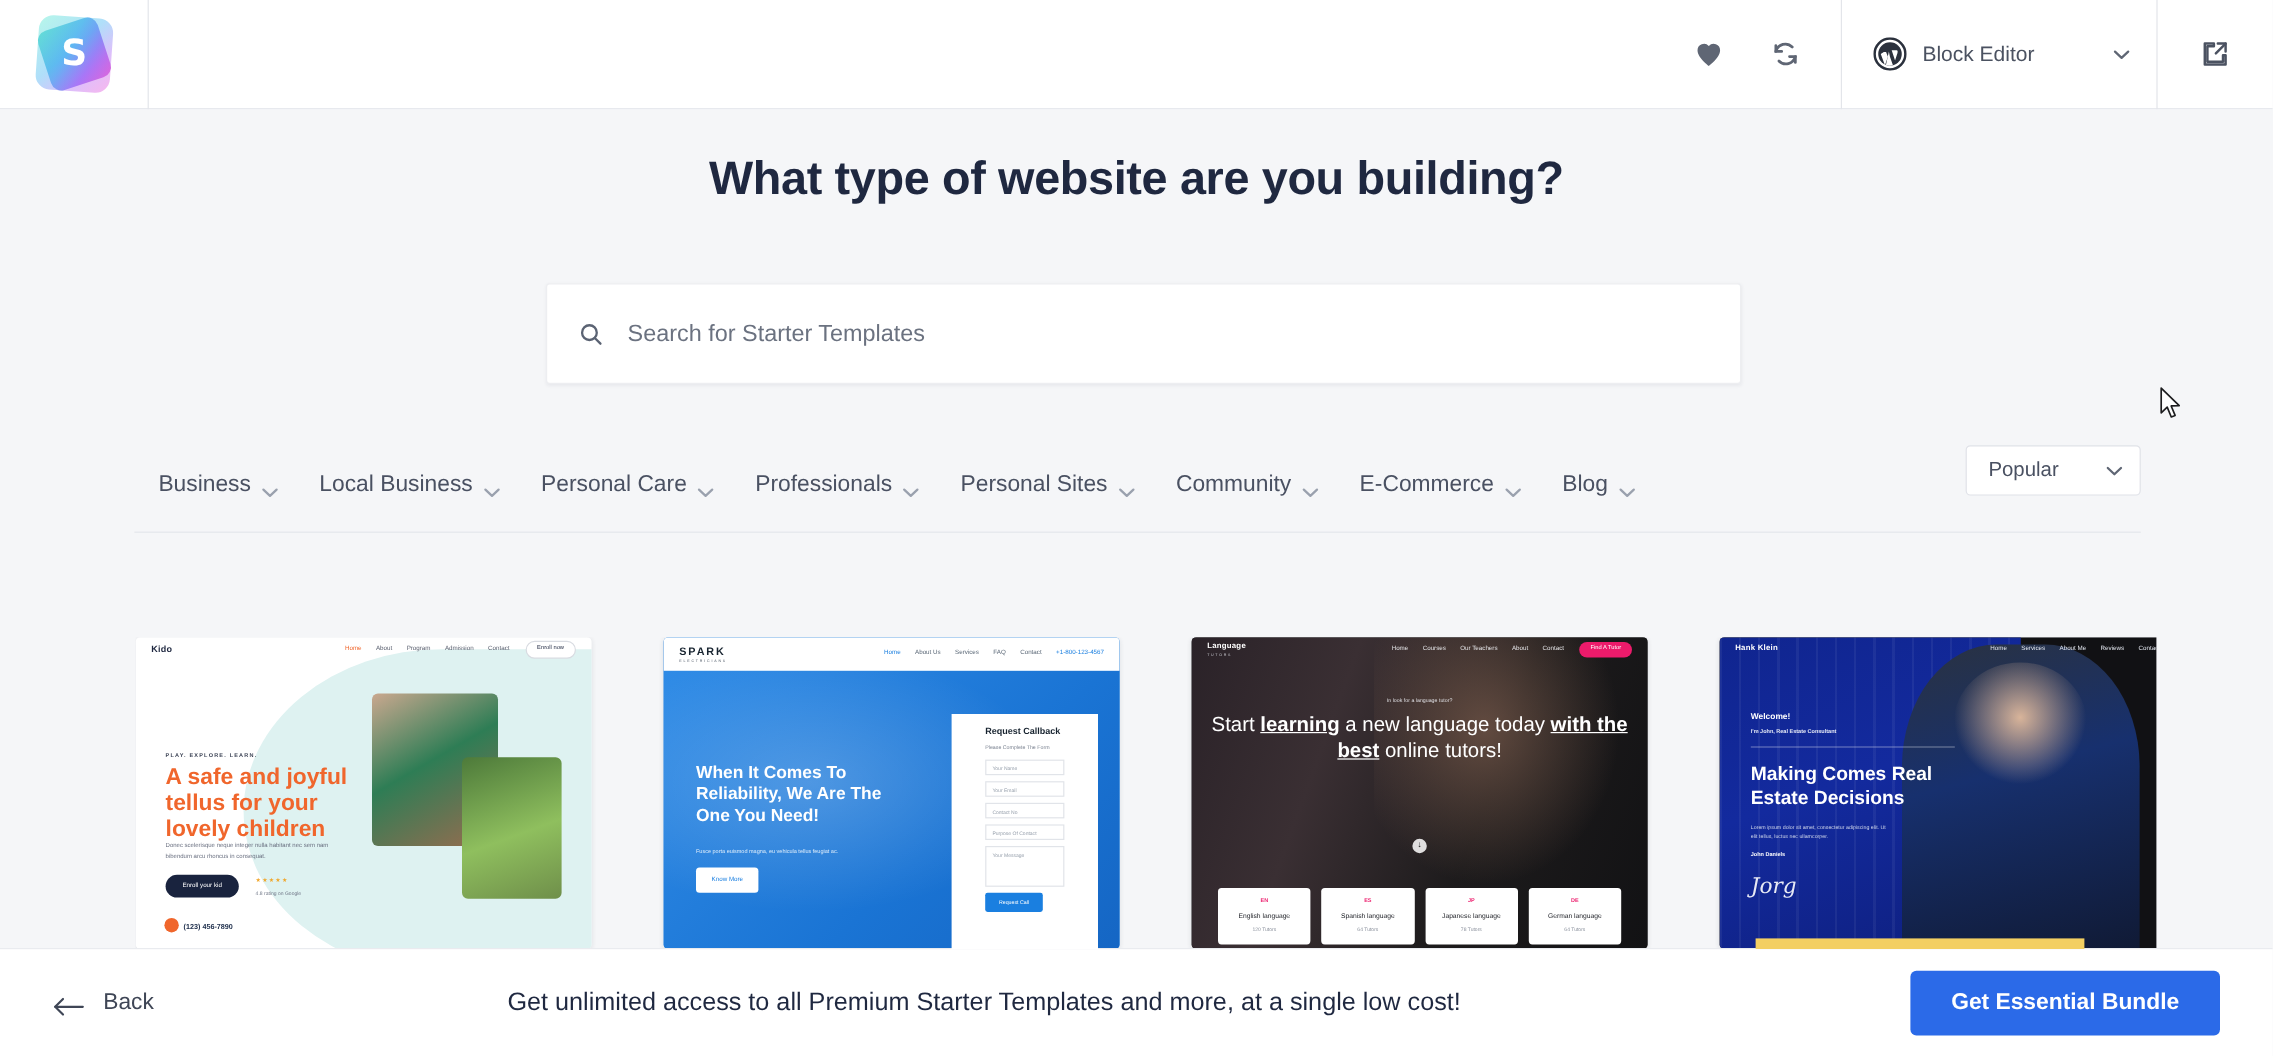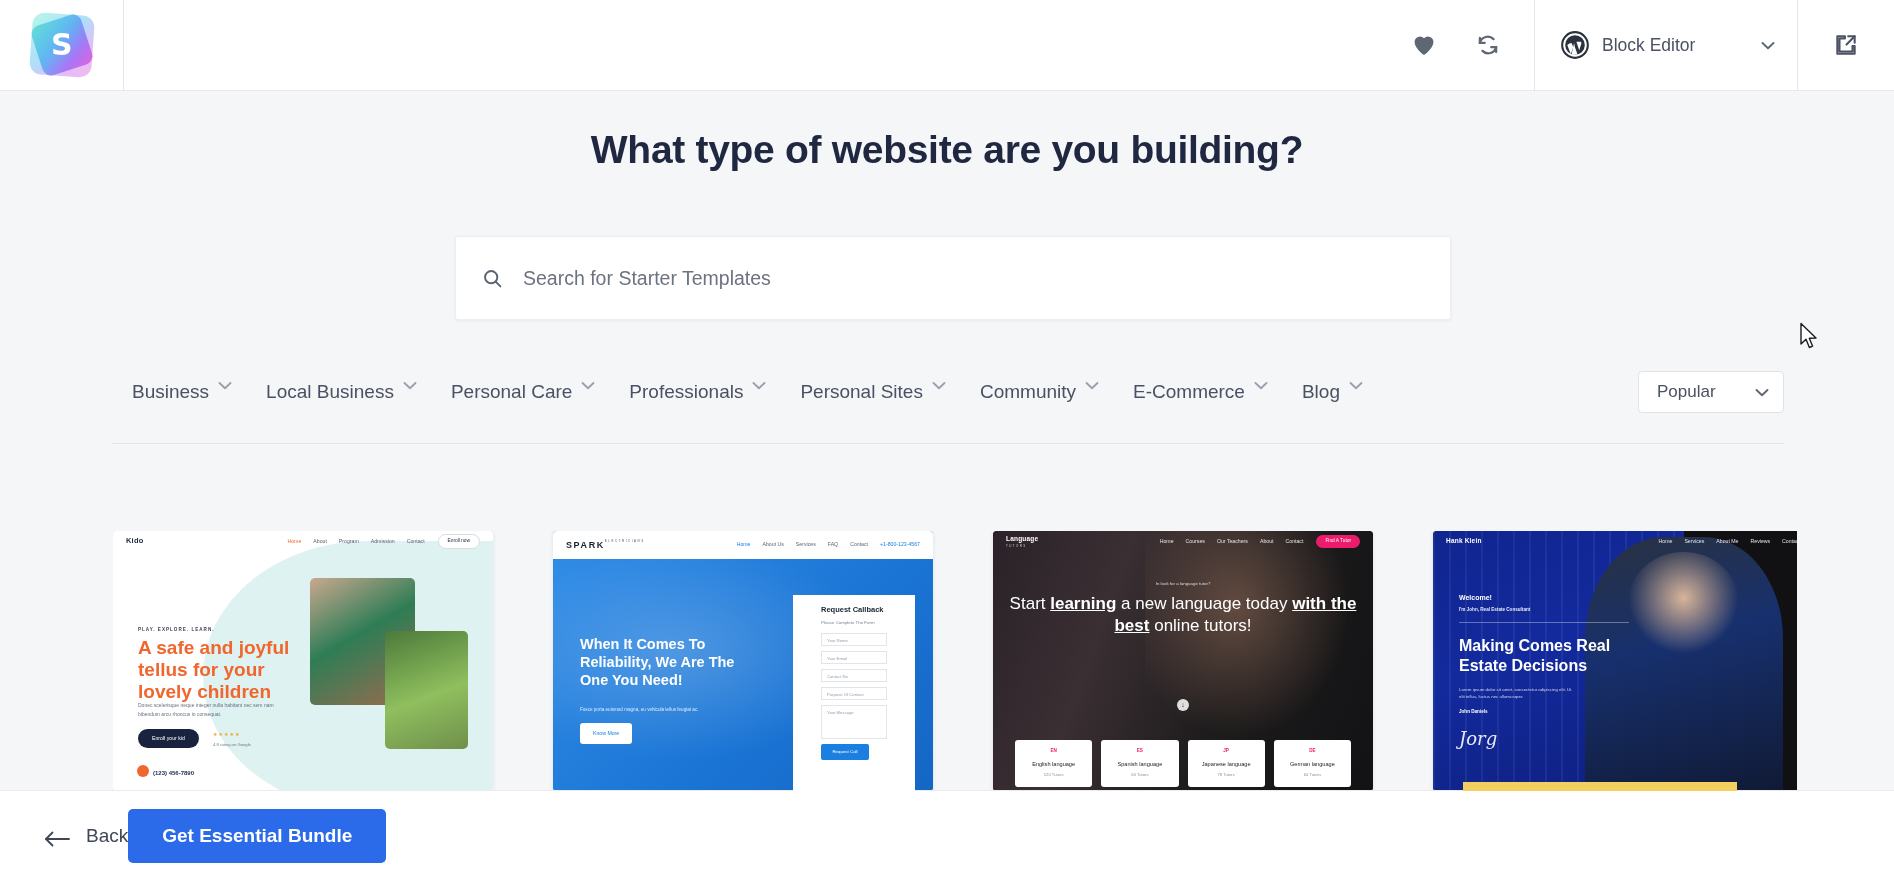--- a/index.html
+++ b/index.html
@@ -72,21 +72,21 @@
   .search-input::placeholder { color: #6b7280; }
 
   
   .filterbar {
     position: absolute; top: 381px; left: 112px; width: 1672px; height: 63px;
     border-bottom: 1px solid #e4e6eb;
     display: flex; align-items: flex-start;
   }
   .cats { display: flex; align-items: center; gap: 0; }
   .cat {
-    display: flex; align-items: flex-start; gap: 9px; cursor: pointer;
+    display: flex; align-items: flex-end; gap: 9px; cursor: pointer;
     font-size: 19px; color: #4a5162; padding: 0 17px 0 17px; height: 34px;
   }
   .cat:first-child { padding-left: 20px; }
   .cat .chev { color: #9aa1ae; }
   .sortbar { position: absolute; right: 0; top: -10px; }
   .sort-select {
     width: 146px; height: 42px; background: #fff; border: 1px solid #e0e2e8;
     border-radius: 4px; display: flex; align-items: center; justify-content: space-between;
     padding: 0 14px 0 18px; cursor: pointer; font-size: 17px; color: #4a5162;
   }
@@ -363,21 +363,21 @@
         <div class="rate">4.8 rating on Google</div>
         <div class="phone-dot"></div>
         <div class="phone">(123) 456-7890</div>
       </div>
     </div>
 
     <div class="card c2">
       <div class="hero"></div>
       <div class="mini">
         <div class="topbar">
-          <span style="display:flex;flex-direction:row;">
+          <span style="display:flex;flex-direction:column;">
             <span class="mini-brand">SPARK</span>
             <span class="sub">ELECTRICIANS</span>
           </span>
           <span class="mini-links">
             <span class="active">Home</span>
             <span>About Us</span>
             <span>Services</span>
             <span>FAQ</span>
             <span>Contact</span>
             <span class="tel">+1-800-123-4567</span>
@@ -476,16 +476,17 @@
   </svg>
 
   <div class="bottombar">
     <div class="back-btn">
       <svg width="26" height="16" viewBox="0 0 26 16" fill="none" stroke="#3f4656" stroke-width="1.8" stroke-linecap="round" stroke-linejoin="round">
         <line x1="25" y1="8" x2="2" y2="8"></line>
         <polyline points="8.5 1.5 2 8 8.5 14.5"></polyline>
       </svg>
       <span>Back</span>
     </div>
+    <div class="promo">Get unlimited access to all Premium Starter Templates and more, at a single low cost!</div>
     <button class="cta">Get Essential Bundle</button>
   </div>
 
 </div>
 
 </body></html>

